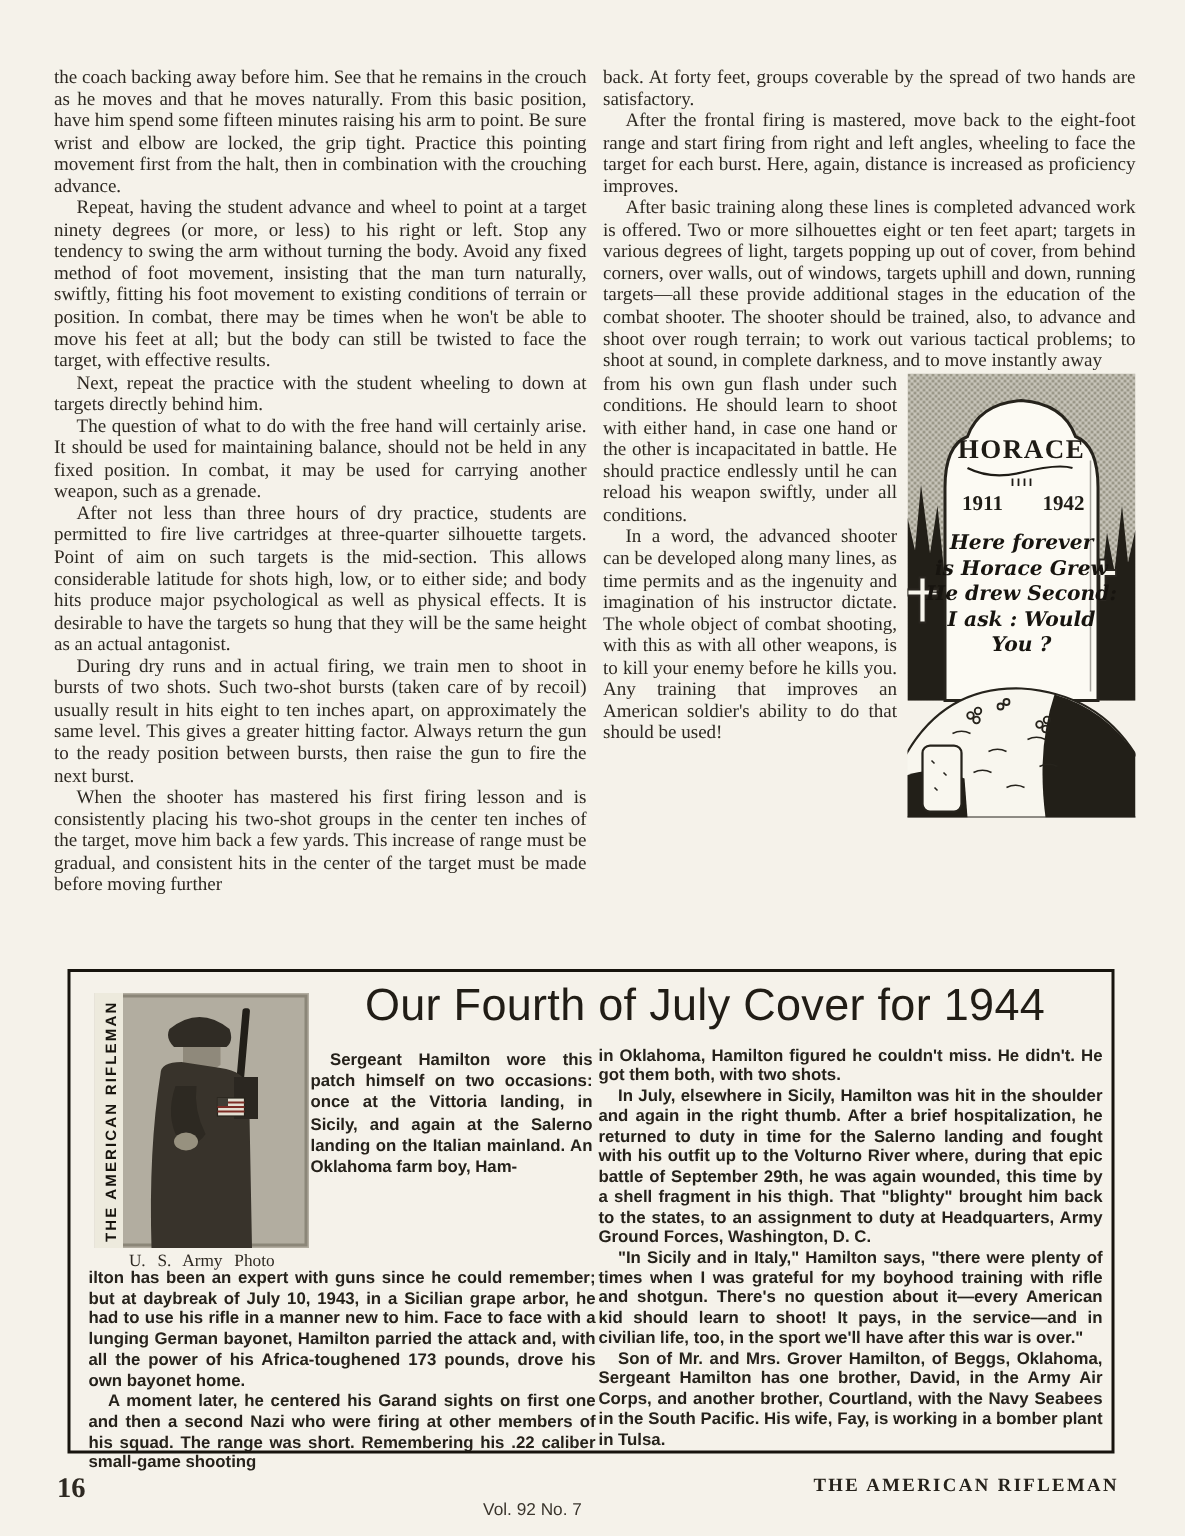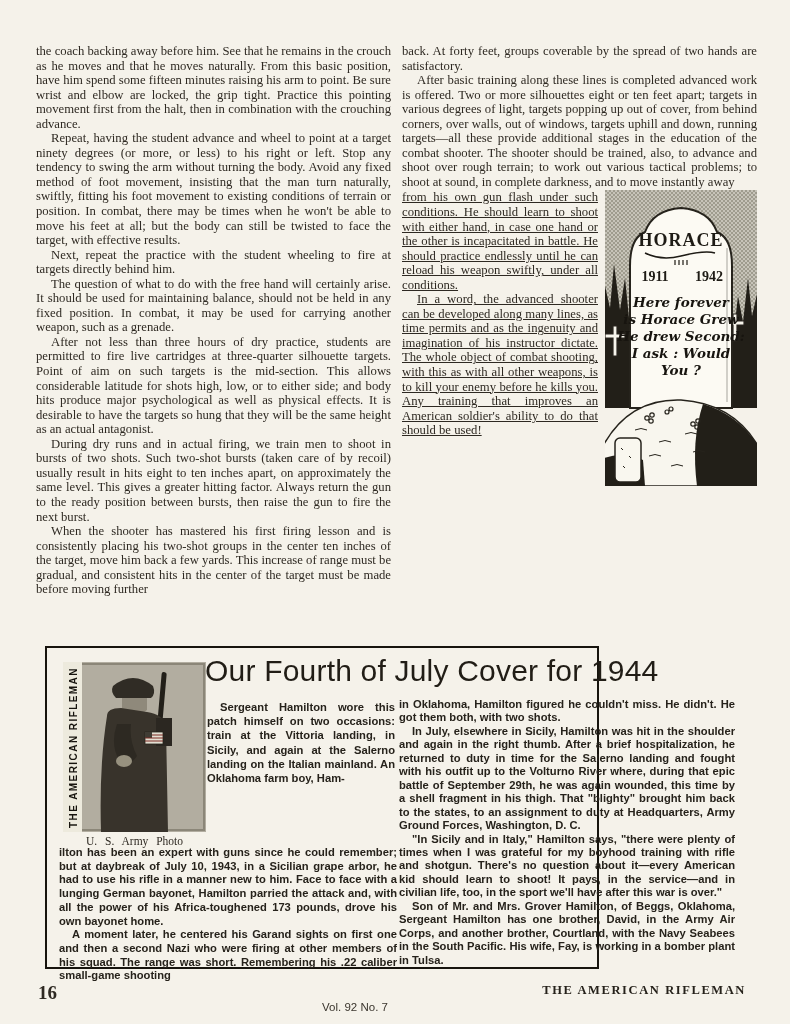--- a/index.html
+++ b/index.html
@@ -7,26 +7,26 @@
     width:790px;height:1024px;margin:0 auto;position:relative;
     background:#f5f2ea;
     font-family:"Liberation Serif",serif;color:#2e2922;overflow:hidden;
   }
   
   .main-cols{display:flex;gap:11px;padding:44px 33px 0 36px;box-sizing:border-box;}
   .col{width:355px;font-size:12.7px;line-height:14.55px;text-align:justify;}
   .col p{margin:0;}
   .col p.ind{text-indent:15px;}
   .wrap-row{display:flex;gap:7px;margin-top:1px;}
-  .narrow-text{width:196px;flex:none;text-decoration:underline;}
+  .narrow-text{width:196px;flex:none;}
   .tombstone{width:152px;height:296px;flex:none;}
   .tombstone svg{display:block;width:152px;height:296px;}
   
   .cover-box{
-    position:absolute;left:45px;top:646px;width:554px;height:323px;
+    position:absolute;left:45px;top:646px;width:698px;height:323px;
     border:2px solid #17140e;box-sizing:border-box;background:transparent;
   }
   .box-title{
     position:absolute;left:158px;right:6px;top:6px;margin:0;text-align:center;
     font-family:"Liberation Sans",sans-serif;font-weight:400;font-size:30px;
     letter-spacing:0.2px;color:#211d16;white-space:nowrap;
   }
   .photo-figure{position:absolute;left:12px;top:10px;width:143px;margin:4px;}
   .photo-figure svg{display:block;width:143px;height:170px;}
   .photo-caption{
@@ -50,28 +50,29 @@
 </style>
 </head>
 <body>
 
 <div class="page">
 
   <div class="main-cols">
     <div class="col">
       <p>the coach backing away before him.  See that he remains in the crouch as he moves and that he moves naturally.  From this basic position, have him spend some fifteen minutes raising his arm to point.  Be sure wrist and elbow are locked, the grip tight.  Practice this pointing movement first from the halt, then in combination with the crouching advance.</p>
       <p class="ind">Repeat, having the student advance and wheel to point at a target ninety degrees (or more, or less) to his right or left.  Stop any tendency to swing the arm without turning the body.  Avoid any fixed method of foot movement, insisting that the man turn naturally, swiftly, fitting his foot movement to existing conditions of terrain or position.  In combat, there may be times when he won't be able to move his feet at all; but the body can still be twisted to face the target, with effective results.</p>
-      <p class="ind">Next, repeat the practice with the student wheeling to fire at targets directly behind him.</p>
+      <p class="ind">Next, repeat the practice with the student wheeling to down at targets directly behind him.</p>
       <p class="ind">The question of what to do with the free hand will certainly arise.  It should be used for maintaining balance, should not be held in any fixed position.  In combat, it may be used for carrying another weapon, such as a grenade.</p>
       <p class="ind">After not less than three hours of dry practice, students are permitted to fire live cartridges at three-quarter silhouette targets.  Point of aim on such targets is the mid-section.  This allows considerable latitude for shots high, low, or to either side; and body hits produce major psychological as well as physical effects.  It is desirable to have the targets so hung that they will be the same height as an actual antagonist.</p>
       <p class="ind">During dry runs and in actual firing, we train men to shoot in bursts of two shots.  Such two-shot bursts (taken care of by recoil) usually result in hits eight to ten inches apart, on approximately the same level.  This gives a greater hitting factor.  Always return the gun to the ready position between bursts, then raise the gun to fire the next burst.</p>
       <p class="ind">When the shooter has mastered his first firing lesson and is consistently placing his two-shot groups in the center ten inches of the target, move him back a few yards.  This increase of range must be gradual, and consistent hits in the center of the target must be made before moving further</p>
     </div>
     <div class="col">
       <p>back.  At forty feet, groups coverable by the spread of two hands are satisfactory.</p>
+      <p class="ind">After the frontal firing is mastered, move back to the eight-foot range and start firing from right and left angles, wheeling to face the target for each burst.  Here, again, distance is increased as proficiency improves.</p>
       <p class="ind">After basic training along these lines is completed advanced work is offered.  Two or more silhouettes eight or ten feet apart; targets in various degrees of light, targets popping up out of cover, from behind corners, over walls, out of windows, targets uphill and down, running targets—all these provide additional stages in the education of the combat shooter.  The shooter should be trained, also, to advance and shoot over rough terrain; to work out various tactical problems; to shoot at sound, in complete darkness, and to move instantly away</p>
       <div class="wrap-row">
         <div class="narrow-text">
           <p>from his own gun flash under such conditions.  He should learn to shoot with either hand, in case one hand or the other is incapacitated in battle.  He should practice endlessly until he can reload his weapon swiftly, under all conditions.</p>
           <p class="ind">In a word, the advanced shooter can be developed along many lines, as time permits and as the ingenuity and imagination of his instructor dictate.  The whole object of combat shooting, with this as with all other weapons, is to kill your enemy before he kills you.  Any training that improves an American soldier's ability to do that should be used!</p>
         </div>
         <div class="tombstone">
           <svg viewBox="0 0 152 296">
             <defs>
               <pattern id="ht" width="4" height="4" patternUnits="userSpaceOnUse">
@@ -146,21 +147,21 @@
             <rect x="82" y="70" width="18" height="12" fill="#e3dfd2" stroke="#26231c" stroke-width="0.8"></rect>
             <rect x="82" y="70" width="7" height="6" fill="#403c34"></rect>
             <path d="M89,73 h11 M82,76 h18 M82,79 h18" stroke="#7c2c25" stroke-width="1.2"></path>
           </g>
         </g>
       </svg>
       <figcaption class="photo-caption">U. S. Army Photo</figcaption>
     </figure>
 
     <div class="box-text box-intro">
-      <p class="ind">Sergeant Hamilton wore this patch himself on two occasions: train at the Vittoria landing, in Sicily, and again at the Salerno landing on the Italian mainland.  An Oklahoma farm boy, Ham-</p>
+      <p class="ind">Sergeant Hamilton wore this patch himself on two occasions: once at the Vittoria landing, in Sicily, and again at the Salerno landing on the Italian mainland.  An Oklahoma farm boy, Ham-</p>
     </div>
 
     <div class="box-text box-left-wide">
       <p>ilton has been an expert with guns since he could remember; but at daybreak of July 10, 1943, in a Sicilian grape arbor, he had to use his rifle in a manner new to him.  Face to face with a lunging German bayonet, Hamilton parried the attack and, with all the power of his Africa-toughened 173 pounds, drove his own bayonet home.</p>
       <p class="ind">A moment later, he centered his Garand sights on first one and then a second Nazi who were firing at other members of his squad.  The range was short.  Remembering his .22 caliber small-game shooting</p>
     </div>
 
     <div class="box-text box-right">
       <p>in Oklahoma, Hamilton figured he couldn't miss.  He didn't.  He got them both, with two shots.</p>
       <p class="ind">In July, elsewhere in Sicily, Hamilton was hit in the shoulder and again in the right thumb.  After a brief hospitalization, he returned to duty in time for the Salerno landing and fought with his outfit up to the Volturno River where, during that epic battle of September 29th, he was again wounded, this time by a shell fragment in his thigh.  That "blighty" brought him back to the states, to an assignment to duty at Headquarters, Army Ground Forces, Washington, D. C.</p>

